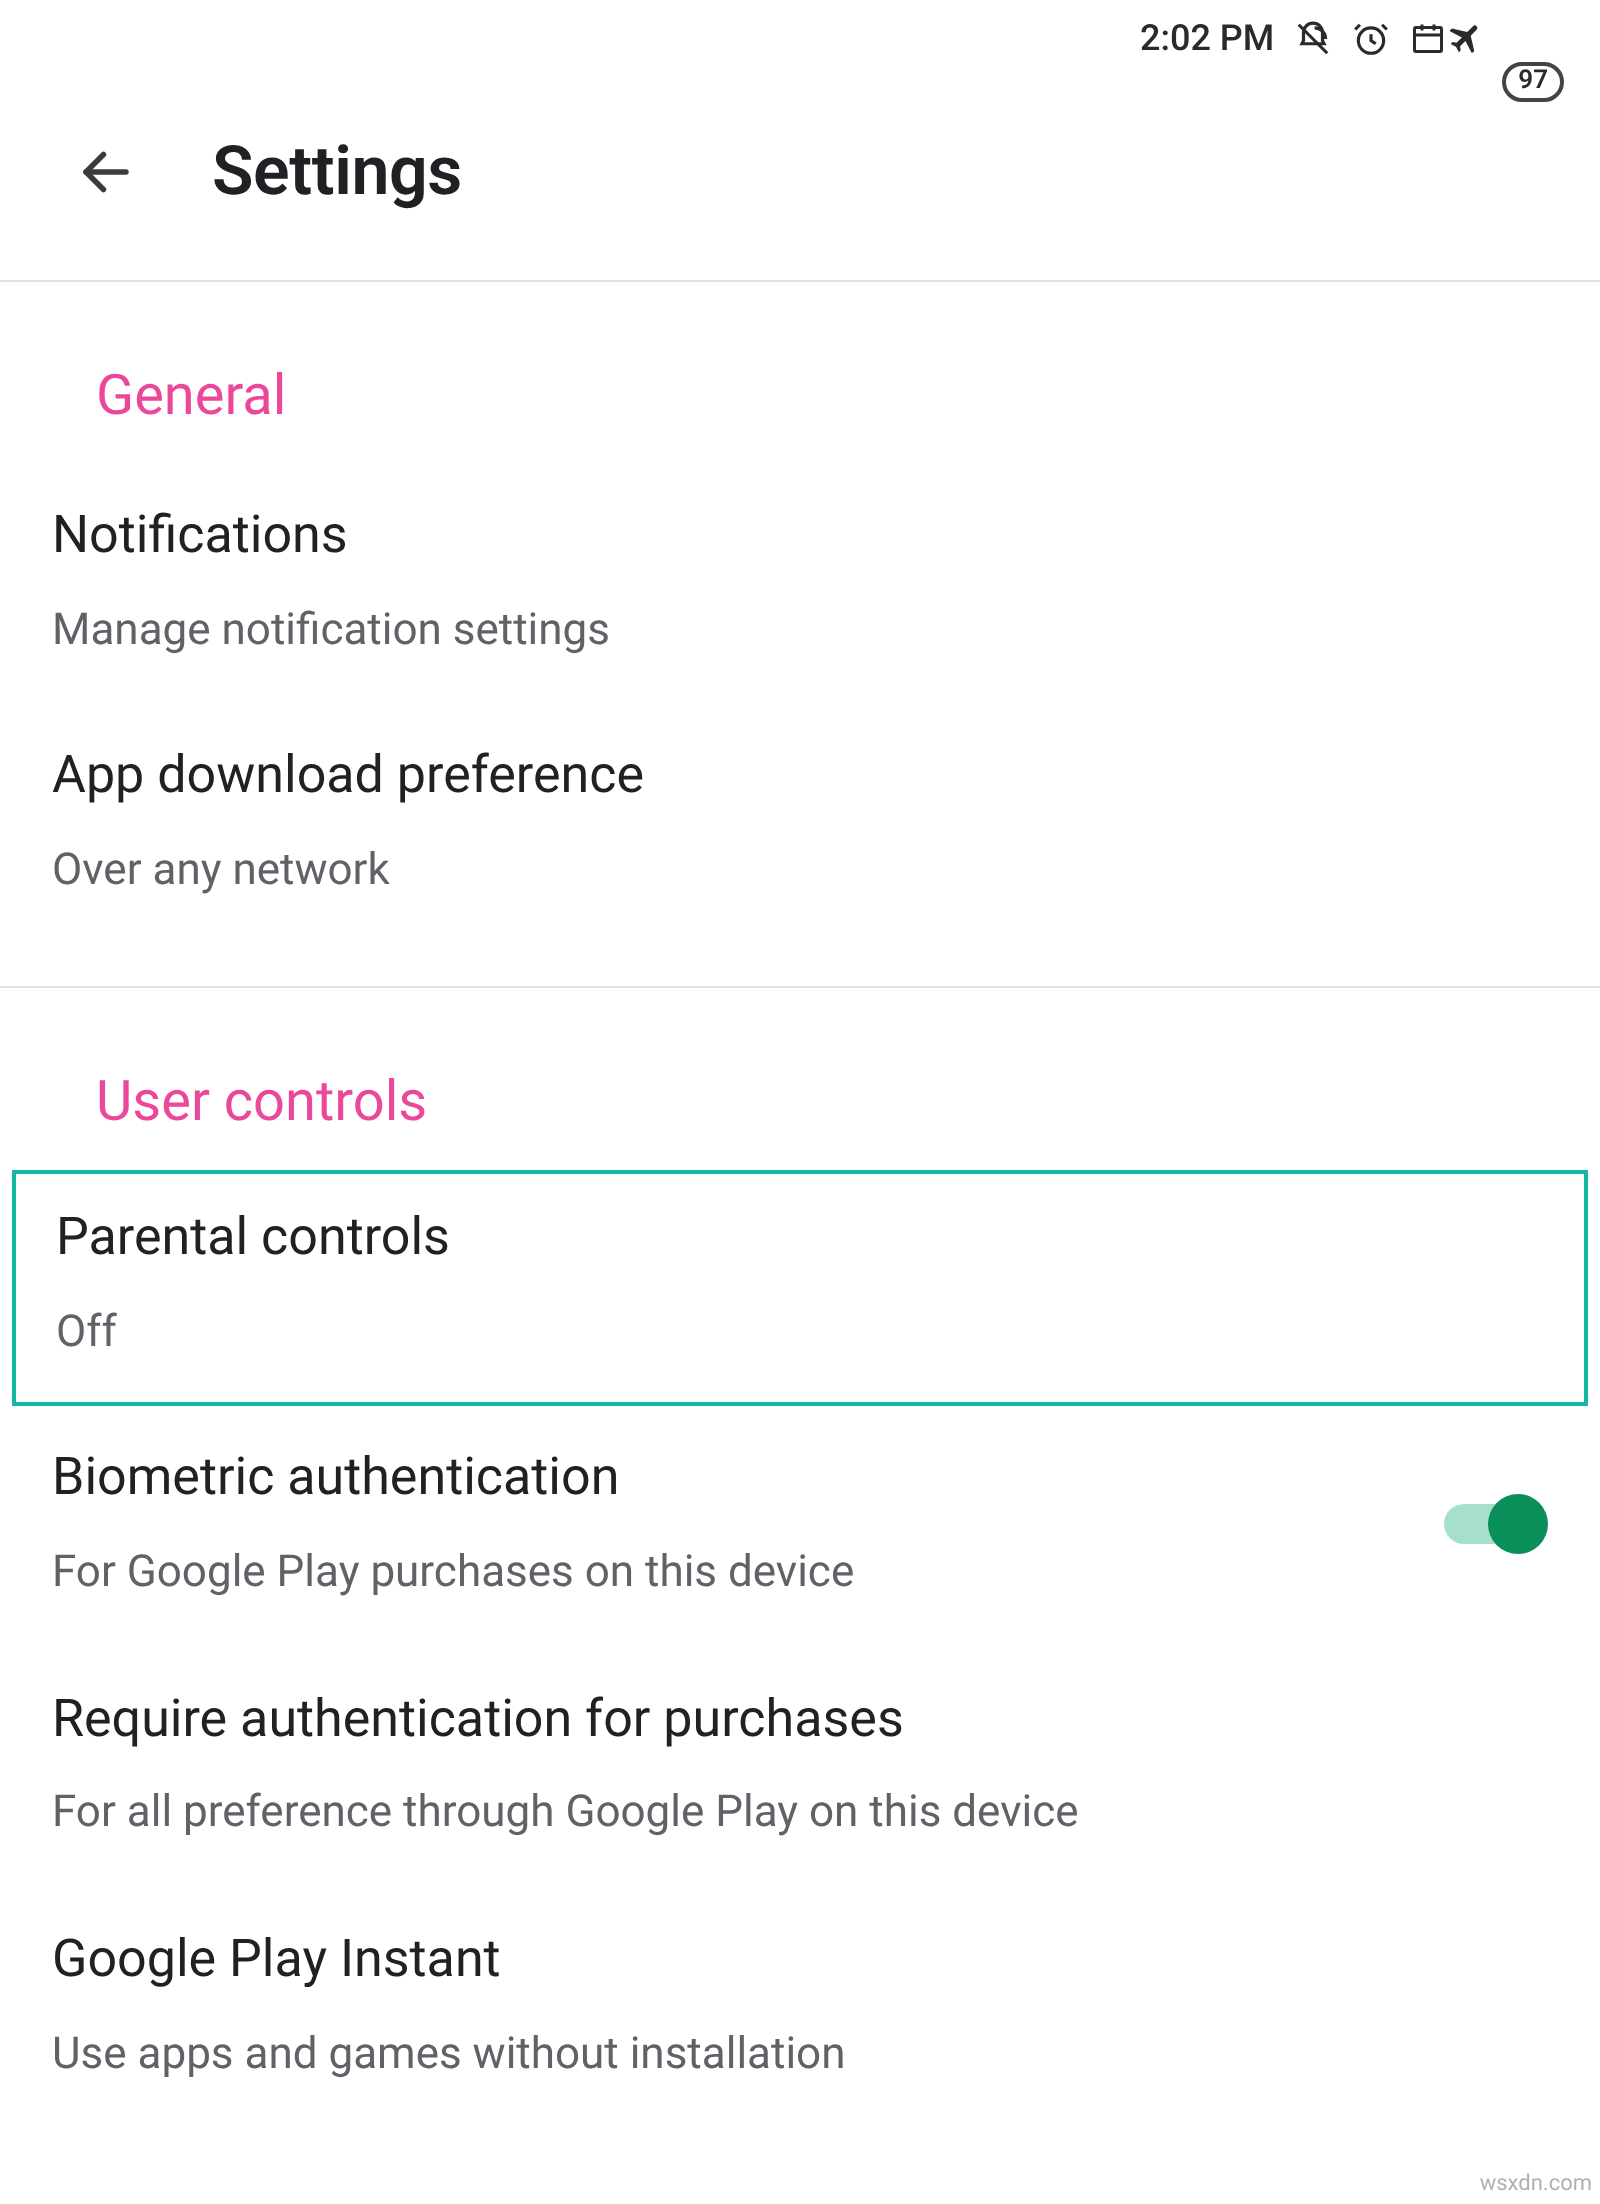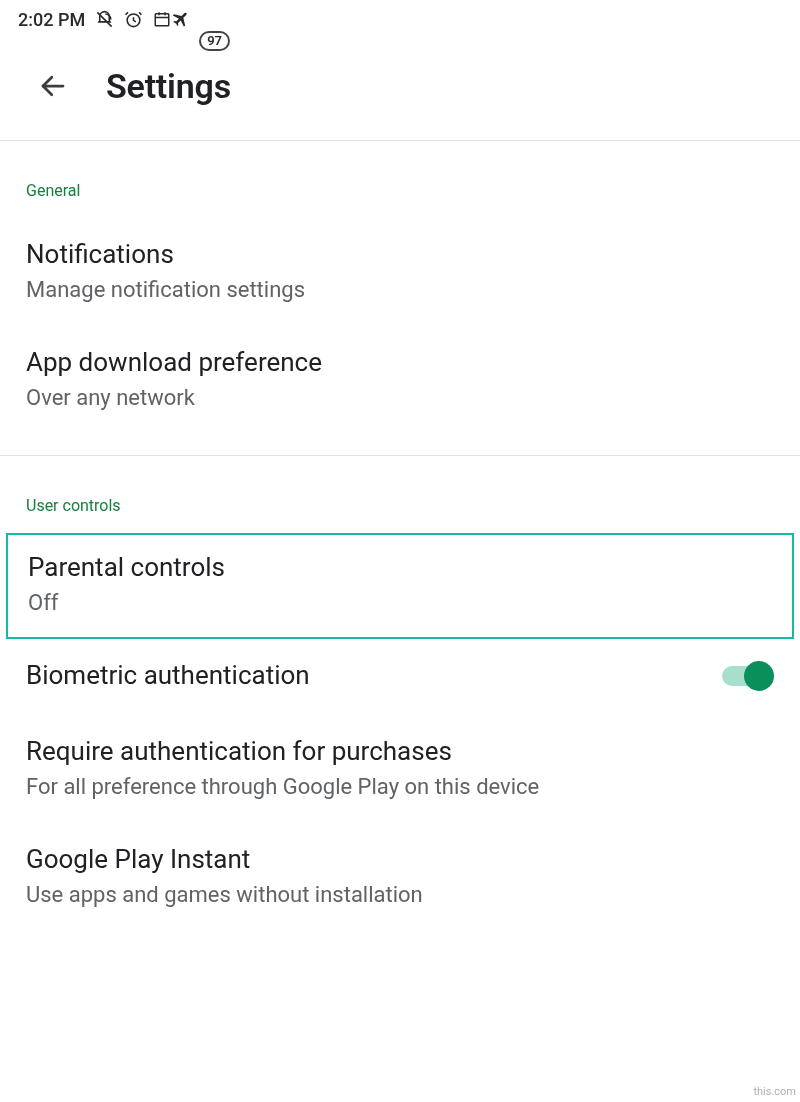--- a/index.html
+++ b/index.html
@@ -9,21 +9,21 @@
     background: #ffffff;
     font-family: Roboto, -apple-system, BlinkMacSystemFont, "Segoe UI", Arial, sans-serif;
     color: #202124;
     position: relative;
     overflow: hidden;
   }
   .status-bar {
     height: 38px;
     display: flex;
     align-items: center;
-    justify-content: flex-start;
+    justify-content: flex-end;
     padding: 0 18px;
     font-size: 18px;
     font-weight: 500;
     color: #2a2a2a;
   }
   .status-left { display: flex; align-items: center; gap: 10px; }
   .status-right { display: flex; align-items: center; gap: 8px; }
   .ico { display: inline-flex; align-items: center; justify-content: center; }
   .battery-pill {
     border: 2px solid #444;
@@ -43,42 +43,43 @@
     gap: 38px;
     padding: 28px 26px 34px 38px;
     border-bottom: 1px solid #e2e2e2;
   }
   .app-bar .title {
     font-size: 34px;
     font-weight: 600;
     letter-spacing: -0.2px;
   }
   .section-header {
-    font-size: 16px;
-    color: #15803d;
+    font-size: 28px;
+    color: #ec4899;
     padding: 40px 26px 18px 26px;
     font-weight: 400;
+    margin-left: 22px;
   }
   .item {
     padding: 20px 26px 22px 26px;
     display: flex;
     align-items: center;
     justify-content: space-between;
   }
   .item-text { flex: 1; }
   .item-title {
     font-size: 26px;
     color: #202124;
     font-weight: 400;
     line-height: 1.3;
   }
   .item-sub {
     font-size: 22px;
     color: #5f6368;
-    margin-top: 4px;
+    margin-top: 16px;
     line-height: 1.3;
   }
   .divider {
     height: 1px;
     background: #e2e2e2;
     margin-top: 20px;
   }
   .highlight-box {
     border: 2px solid #14b8a6;
     margin: 0 6px 0 6px;
@@ -190,20 +191,21 @@
     <div class="item-text">
       <div class="item-title">Parental controls</div>
       <div class="item-sub">Off</div>
     </div>
   </div>
 </div>
 
 <div class="item">
   <div class="item-text">
     <div class="item-title">Biometric authentication</div>
+    <div class="item-sub">For Google Play purchases on this device</div>
   </div>
   <div class="toggle">
     <div class="toggle-track"></div>
     <div class="toggle-thumb"></div>
   </div>
 </div>
 
 <div class="item">
   <div class="item-text">
     <div class="item-title">Require authentication for purchases</div>
@@ -211,13 +213,13 @@
   </div>
 </div>
 
 <div class="item">
   <div class="item-text">
     <div class="item-title">Google Play Instant</div>
     <div class="item-sub">Use apps and games without installation</div>
   </div>
 </div>
 
-<div class="watermark">this.com</div>
+<div class="watermark">wsxdn.com</div>
 
 </body></html>

